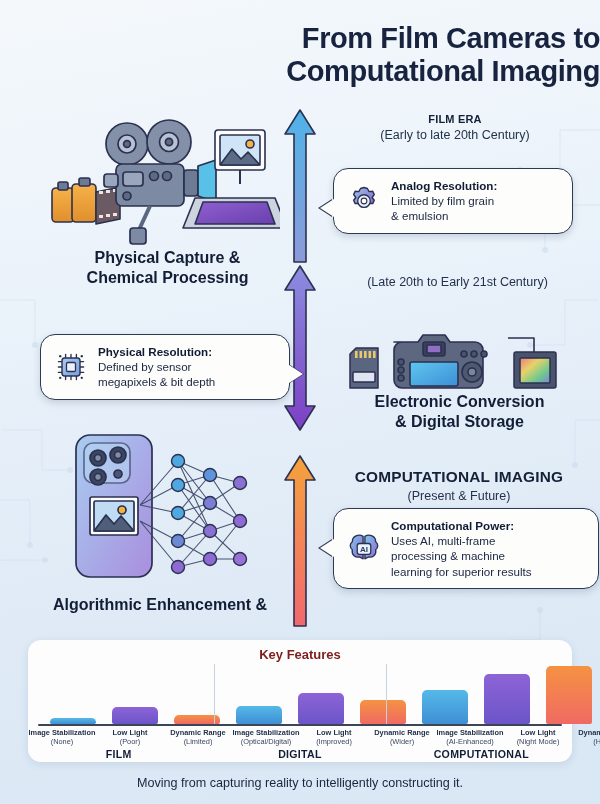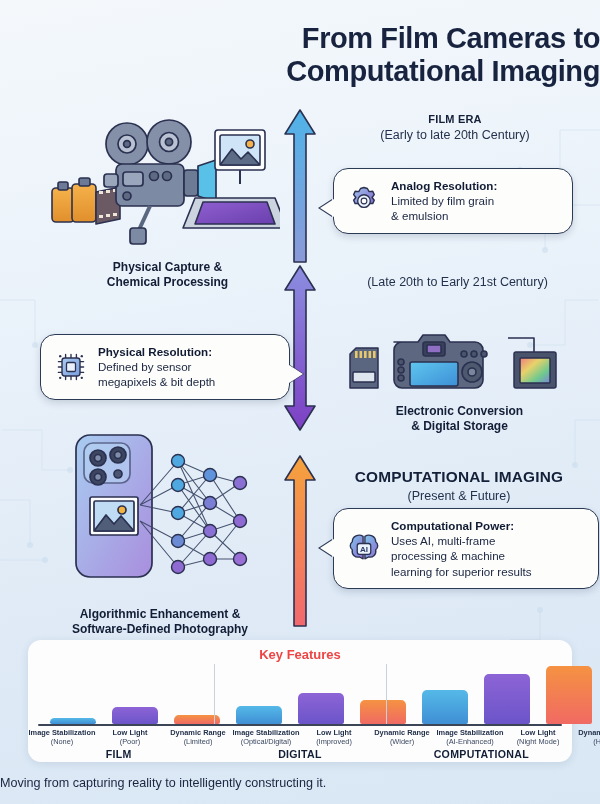--- a/index.html
+++ b/index.html
@@ -48,55 +48,55 @@
     border-bottom:9px solid transparent;border-right:14px solid #fdfdfc;
     filter:drop-shadow(-1.6px 0 0 #2b3a55);
   }
   .tail.right{
     right:-14px;top:30px;border-top:9px solid transparent;
     border-bottom:9px solid transparent;border-left:14px solid #fdfdfc;
     filter:drop-shadow(1.6px 0 0 #2b3a55);
   }
 
   
-  .illu-cap{position:absolute;text-align:center;font-size:12px;
-    font-weight:bold;line-height:1.25;color:#121d36;margin-top:12px;}
+  .illu-cap{position:absolute;text-align:center;font-size:16px;
+    font-weight:bold;line-height:1.25;color:#121d36;}
   #cap-film{left:60px;top:248px;width:215px;}
   #cap-digital{left:352px;top:392px;width:215px;}
   #cap-comp{left:40px;top:595px;width:240px;}
 
   .illu{position:absolute;}
   #illu-film{left:30px;top:112px;width:250px;height:135px;}
   #illu-digital{left:348px;top:330px;width:220px;height:62px;}
   #illu-comp{left:58px;top:425px;width:220px;height:168px;}
 
   
   .chart-card{
     position:absolute;left:28px;top:640px;width:544px;height:122px;
     background:#fdfdfd;border-radius:13px;box-shadow:0 2px 8px rgba(40,70,110,.12);
   }
   .chart-title{position:absolute;top:7px;left:0;right:0;text-align:center;
-    font-size:13px;font-weight:bold;color:#ef4444;}
+    font-size:13px;font-weight:bold;color:#7f1d1d;}
   .plot{position:absolute;left:14px;top:26px;right:14px;height:58px;}
   .axis{position:absolute;left:10px;right:10px;top:84px;height:2.4px;background:#3c4556;border-radius:2px;}
   .divider{position:absolute;width:1.2px;background:#c8d2de;top:24px;height:60px;}
   .bars{position:absolute;left:0;right:0;top:0;height:58px;display:flex;align-items:flex-end;}
   .grp{display:flex;align-items:flex-end;justify-content:space-around;flex:1;height:100%;}
   .bar-wrap{display:flex;flex-direction:column;align-items:center;justify-content:flex-end;height:100%;width:62px;}
   .bar{width:46px;border-radius:5px 5px 2px 2px;}
   .labels{position:absolute;left:0;right:0;top:88px;display:flex;}
   .lgrp{flex:1;display:flex;justify-content:space-around;align-items:flex-end;}
   .lab{width:68px;text-align:center;font-size:7.4px;line-height:1.22;color:#24324c;}
   .lab .l1{font-weight:bold;display:block;}
   .lab .l2{display:block;color:#3a4760;}
   .erarow{position:absolute;left:0;right:0;top:108px;display:flex;justify-content:space-between;}
   .erarow > div{flex:1;text-align:center;font-size:10.6px;font-weight:bold;color:#121d36;letter-spacing:.3px;}
 
   
-  .footer{position:absolute;left:0;right:0;top:776px;
+  .footer{position:absolute;left:0;right:0;top:776px;text-align:center;
     font-size:12.6px;color:#1a2540;}
 </style>
 </head>
 <body>
 
 <svg class="bg-circuit" viewBox="0 0 600 804" xmlns="http://www.w3.org/2000/svg">
   <g stroke="#c3d7ea" stroke-width="1" fill="none" opacity=".8">
     <path d="M600 130 L560 130 L560 170 L520 170"></path>
     <path d="M600 205 L545 205 L545 250"></path>
     <path d="M598 300 L565 300 L565 345 L530 345"></path>
@@ -406,21 +406,20 @@
     <circle cx="152" cy="106" r="6.5" fill="#8a70d2"></circle>
     <circle cx="152" cy="134" r="6.5" fill="#8f6ad2"></circle>
     <circle cx="182" cy="58" r="6.5" fill="#8a70d2"></circle>
     <circle cx="182" cy="96" r="6.5" fill="#8f6ad2"></circle>
     <circle cx="182" cy="134" r="6.5" fill="#9a6fd6"></circle>
   </g>
 </svg>
 
 <div class="illu-cap" id="cap-comp">
   <span>Algorithmic Enhancement &amp;</span><br>
-  <span>Software-Defined Photography</span>
 </div>
 
 <div class="chart-card">
   <div class="chart-title">Key Features</div>
   <div class="plot">
     <div class="bars" id="bars">
         <div class="grp">
           <div class="bar-wrap">
             <div class="bar" title="Image Stabilization (None): 10" style="height: 5.8px; background: linear-gradient(rgb(85, 185, 232), rgb(63, 143, 212));"></div>
           </div>

